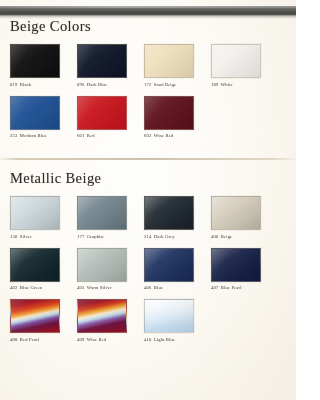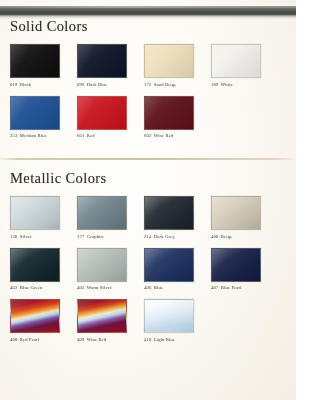--- a/index.html
+++ b/index.html
@@ -141,21 +141,21 @@
 
 <div id="page">
   <div id="paper-tint"></div>
 
   <div id="top-bar"></div>
   <div id="top-bar-shadow"></div>
 
   <div class="divider"></div>
 
   <div class="section" id="solid-section">
-    <h1 class="section-title">Solid Colors</h1>
+    <h1 class="section-title">Beige Colors</h1>
     <div class="title-gap"></div>
     <div class="swatch-row">
         <div class="swatch-cell">
           <div class="swatch-chip" style="background: linear-gradient(150deg, rgba(255, 255, 255, 0.1) 0%, rgba(255, 255, 255, 0.02) 40%, rgba(0, 0, 0, 0.05) 100%), rgb(13, 13, 14);"></div>
           <div class="swatch-label"><span class="swatch-code">019</span><span>Black</span></div>
         </div>
         <div class="swatch-cell">
           <div class="swatch-chip" style="background: linear-gradient(150deg, rgba(255, 255, 255, 0.1) 0%, rgba(255, 255, 255, 0.02) 40%, rgba(0, 0, 0, 0.05) 100%), rgb(12, 20, 38);"></div>
           <div class="swatch-label"><span class="swatch-code">096</span><span>Dark Blue</span></div>
         </div>
@@ -179,21 +179,21 @@
           <div class="swatch-label"><span class="swatch-code">601</span><span>Red</span></div>
         </div>
         <div class="swatch-cell">
           <div class="swatch-chip" style="background: linear-gradient(150deg, rgba(255, 255, 255, 0.1) 0%, rgba(255, 255, 255, 0.02) 40%, rgba(0, 0, 0, 0.05) 100%), rgb(93, 16, 25);"></div>
           <div class="swatch-label"><span class="swatch-code">602</span><span>Wine Red</span></div>
         </div>
       </div>
   </div>
 
   <div class="section" id="metallic-section">
-    <h1 class="section-title">Metallic Colors</h1>
+    <h1 class="section-title">Metallic Beige</h1>
     <div class="title-gap"></div>
     <div class="swatch-row">
         <div class="swatch-cell">
           <div class="swatch-chip" style="background: linear-gradient(150deg, rgba(255, 255, 255, 0.26) 0%, rgba(255, 255, 255, 0.04) 34%, rgba(0, 0, 0, 0.06) 70%, rgba(0, 0, 0, 0.14) 100%), rgb(207, 218, 222);"></div>
           <div class="swatch-label"><span class="swatch-code">130</span><span>Silver</span></div>
         </div>
         <div class="swatch-cell">
           <div class="swatch-chip" style="background: linear-gradient(150deg, rgba(255, 255, 255, 0.26) 0%, rgba(255, 255, 255, 0.04) 34%, rgba(0, 0, 0, 0.06) 70%, rgba(0, 0, 0, 0.14) 100%), rgb(115, 133, 142);"></div>
           <div class="swatch-label"><span class="swatch-code">177</span><span>Graphite</span></div>
         </div>

